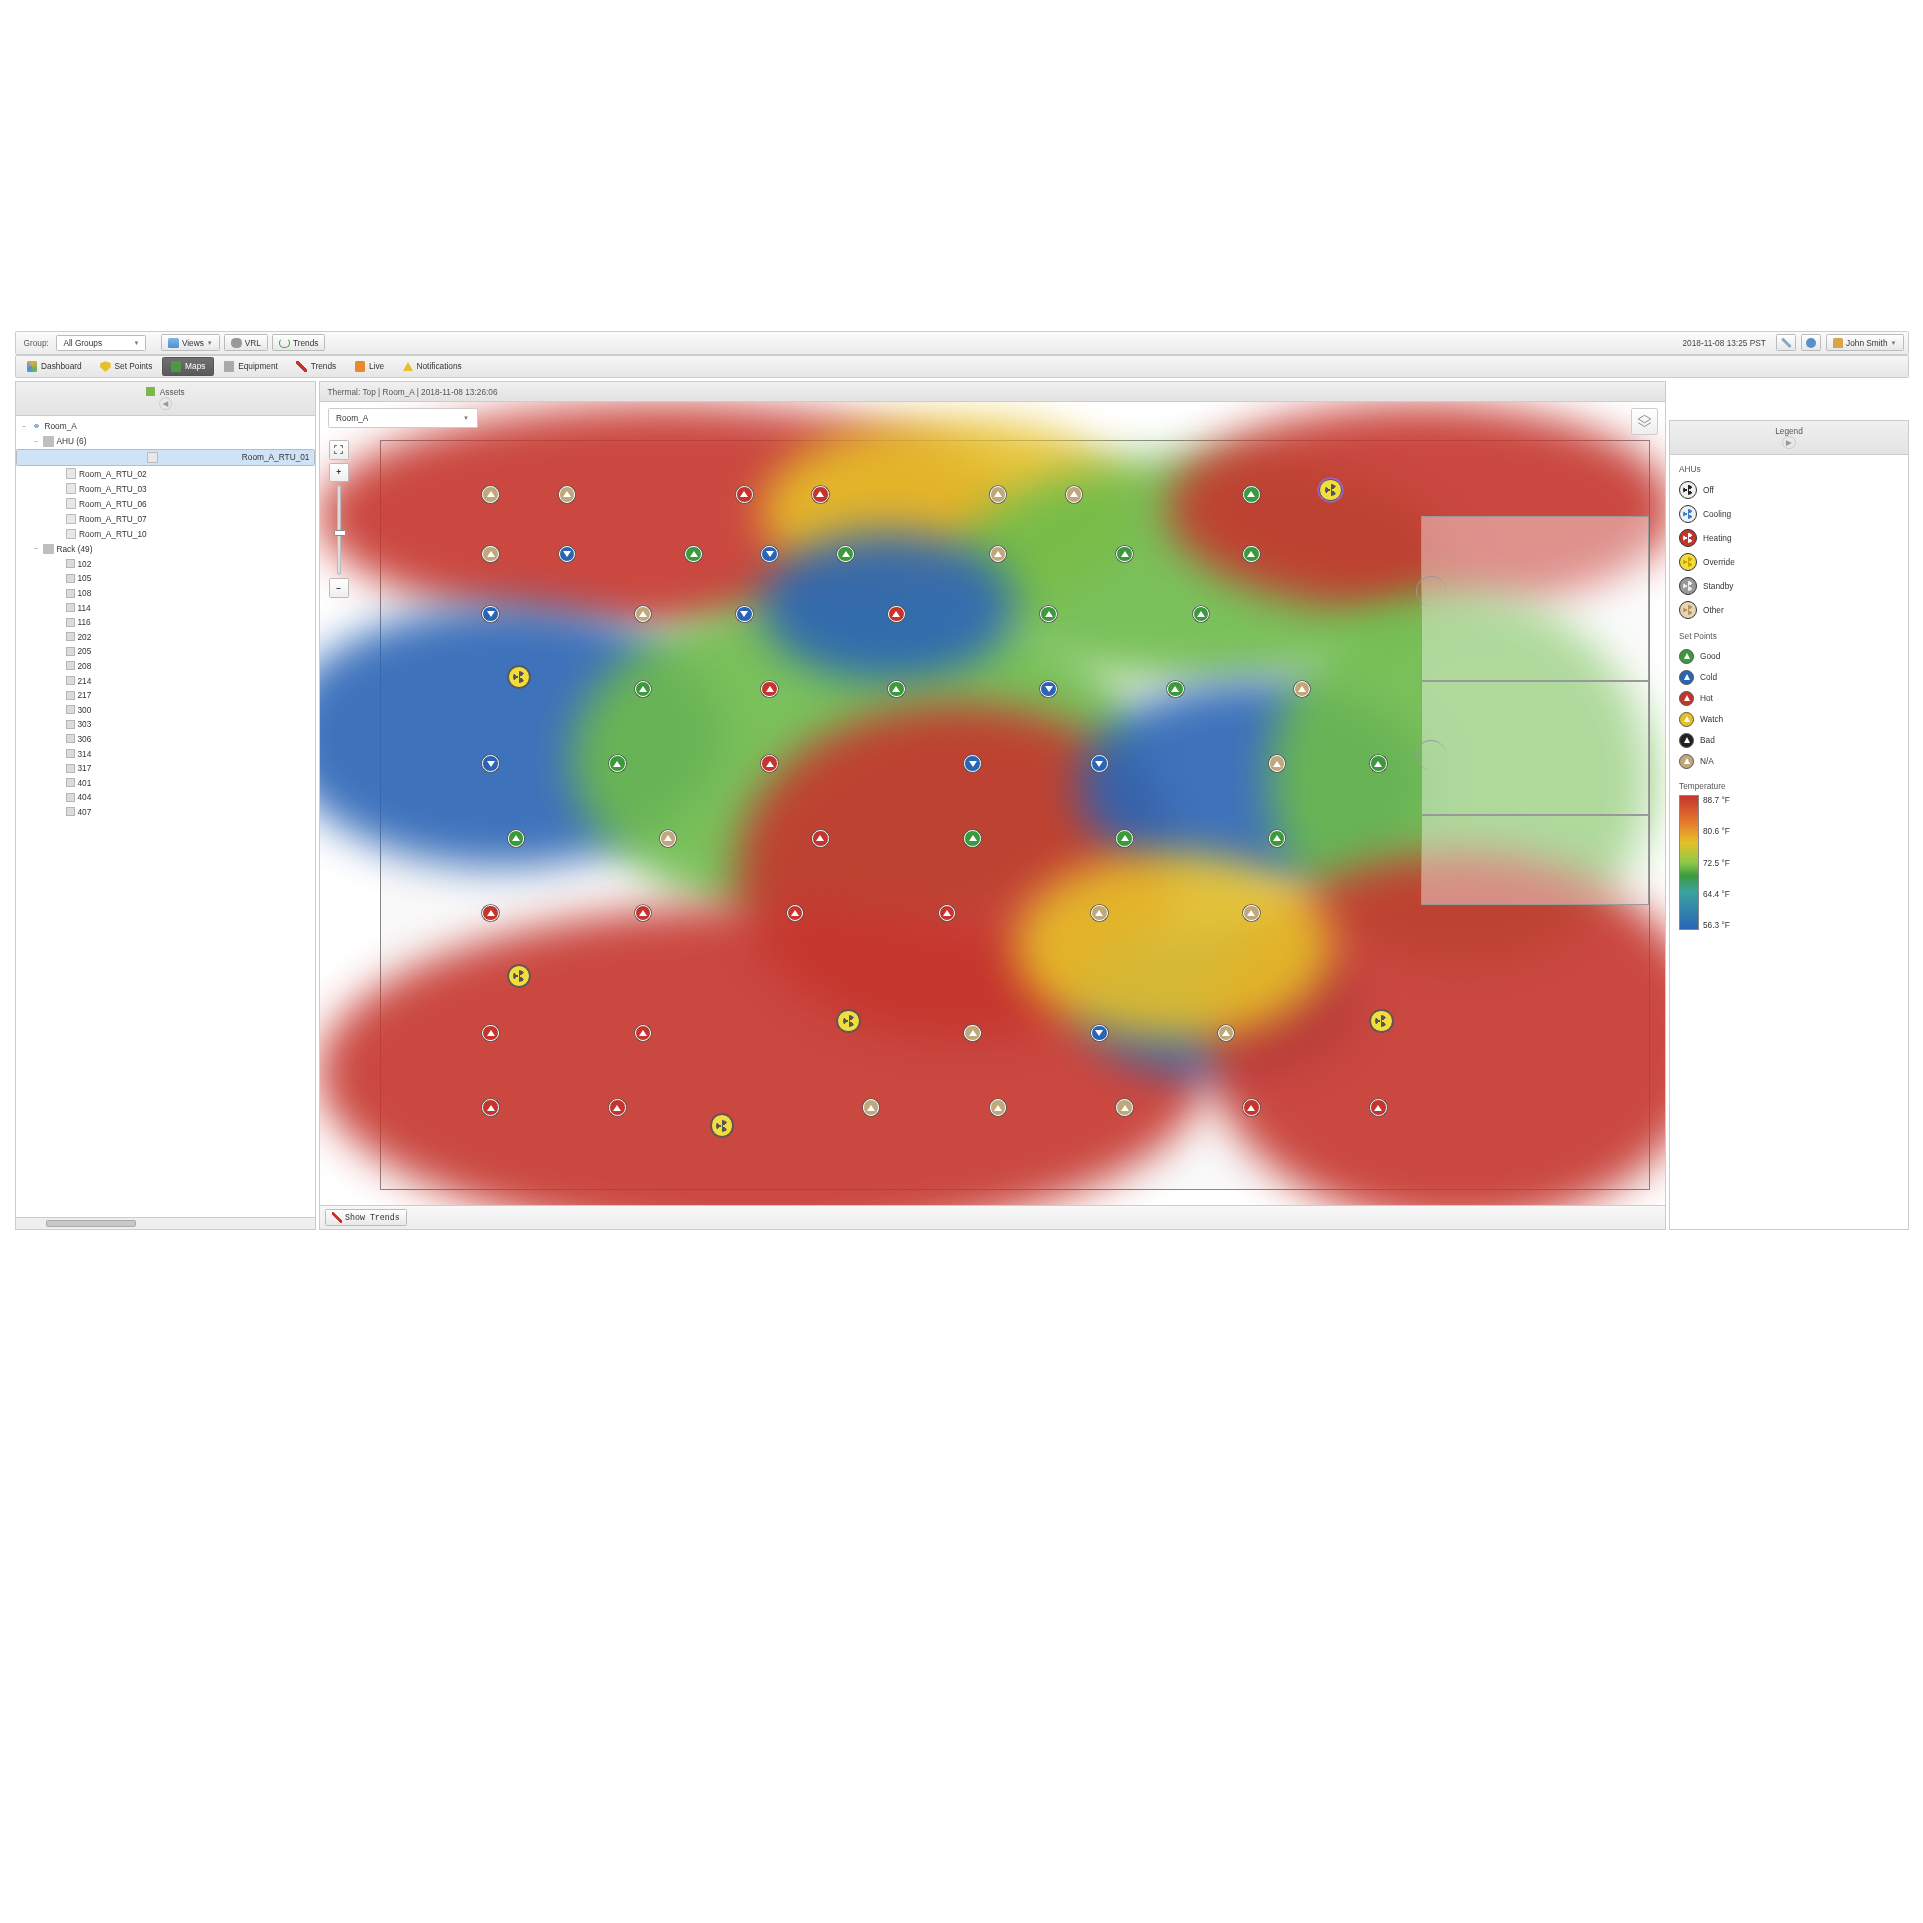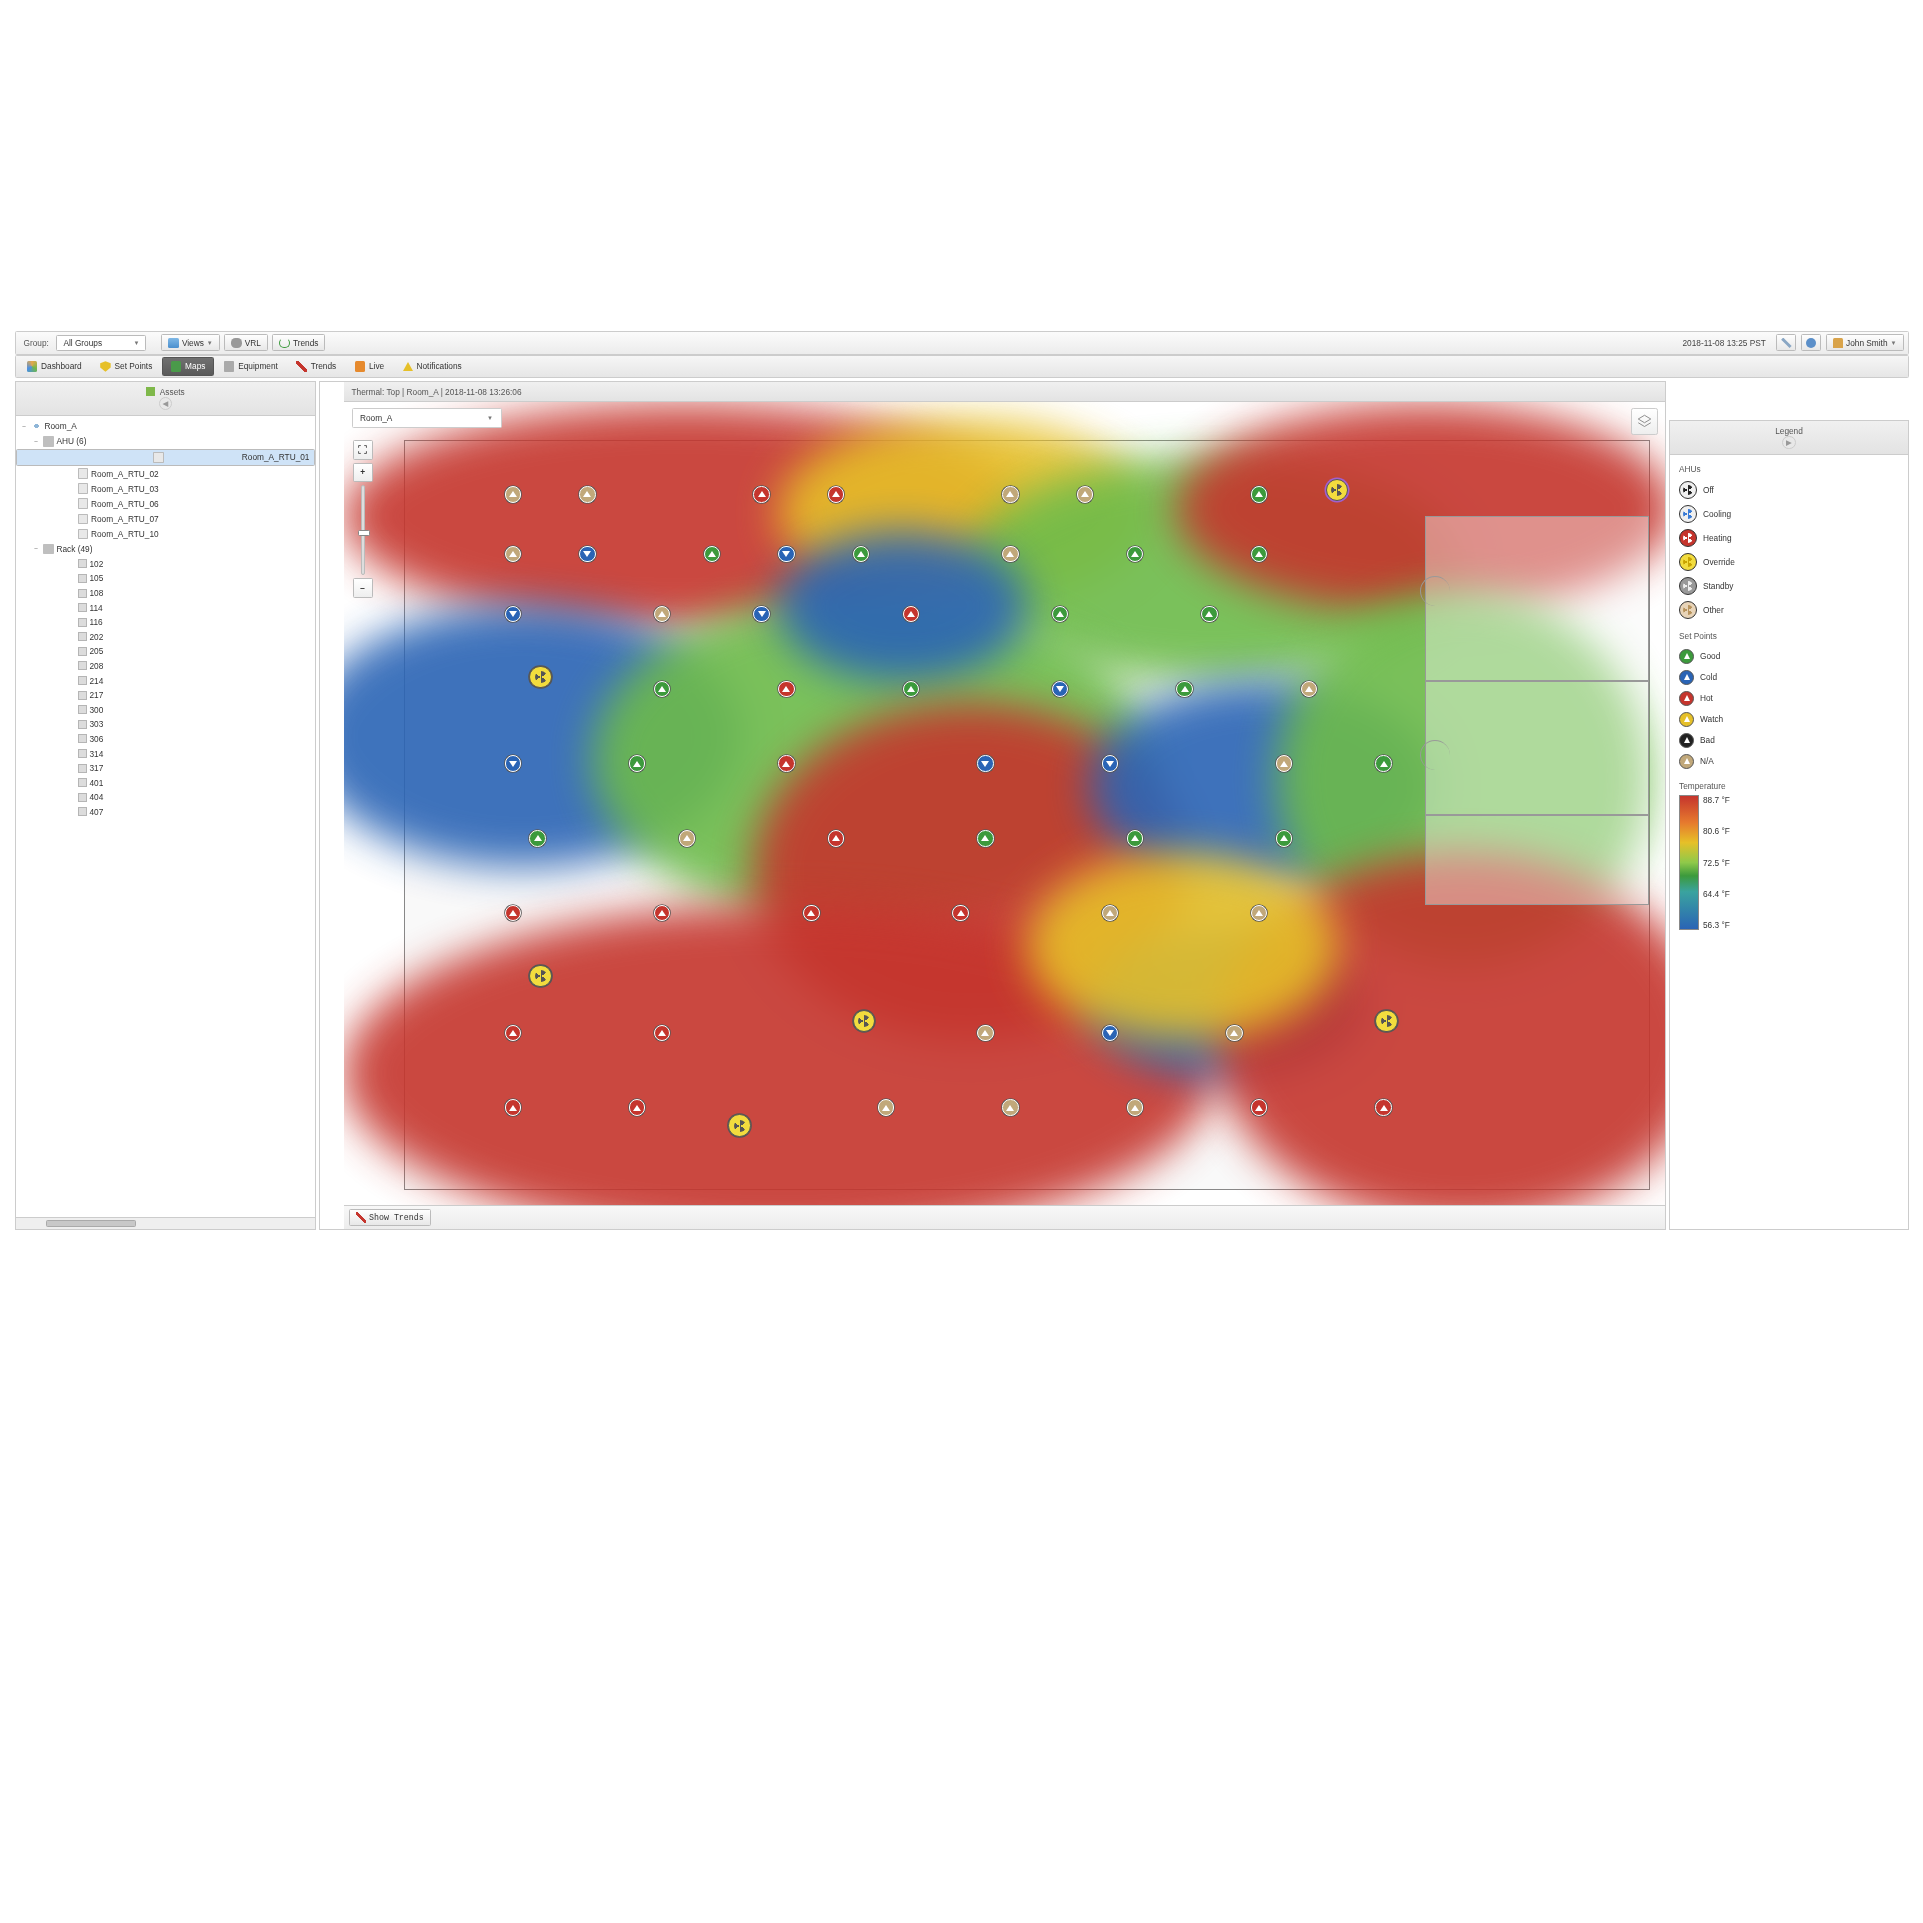--- a/index.html
+++ b/index.html
@@ -20,33 +20,33 @@
 
 .tabs { display: flex; gap: 1.5px; background: linear-gradient(#f6f6f6,#e6e6e6); border: 0.8px solid #ccc; border-radius: 1.5px; padding: 1.5px 2.3px; }
 .tab { display: inline-flex; align-items: center; gap: 3.8px; padding: 3px 7.5px; border: 0.8px solid transparent; border-radius: 1.5px; cursor: pointer; color: #333; }
 .tab.active { background: linear-gradient(#707070,#5a5a5a); color: #fff; border-color: #555; }
 
 
 .panes { display: flex; gap: 3px; margin-top: 3px; height: 849px; }
 .pane-head { display: flex; align-items: center; justify-content: space-between; padding: 4.5px 7.5px; background: linear-gradient(#f0f0f0,#e3e3e3); border-bottom: 0.8px solid #ccc; color: #555; flex-direction: column; }
 .pane { border: 0.8px solid #ccc; background: #fff; display: flex; flex-direction: column; }
 .pane.left { width: 301px; }
-.pane.center { flex: 1; padding-left: 24px; }
+.pane.center { flex: 1; }
 .pane.right { width: 240px; margin-top: 39px; }
 
 .collapse-btn { width: 13.5px; height: 13.5px; border-radius: 50%; background: #e8e8e8; border: 0.8px solid #ccc; display: inline-flex; align-items: center; justify-content: center; color: #999; font-size: 7.5px; }
 
 
 .tree { flex: 1; overflow: auto; padding: 3px 0; }
 .tree-row { display: flex; align-items: center; gap: 3px; padding: 2.3px 4.5px; white-space: nowrap; cursor: pointer; }
 .tree-row.sel { background: #cfe3f7; }
 .tree-row .tw { width: 7.5px; text-align: center; color: #777; font-size: 6.8px; }
 .tree-row.lvl0 { padding-left: 4.5px; }
 .tree-row.lvl1 { padding-left: 16.5px; }
-.tree-row.lvl2 { padding-left: 51px; }
+.tree-row.lvl2 { padding-left: 39px; }
 .tr-icon { width: 10.5px; height: 10.5px; display: inline-block; }
 .folder { background: #bfbfbf; border-radius: 0.8px; }
 .leaf-doc { background: #e8e8e8; border: 0.8px solid #bbb; border-radius: 0.8px; }
 .leaf-cube { width: 9px; height: 9px; background: #dcdcdc; border: 0.8px solid #b5b5b5; transform: rotate(0deg); }
 .net-icon { width: 10.5px; height: 10.5px; background: radial-gradient(circle, #8fb6d8 30%, transparent 32%); position: relative; }
 
 
 .map-head { padding: 4.5px 7.5px; background: linear-gradient(#f0f0f0,#e3e3e3); border-bottom: 0.8px solid #ccc; color: #555; }
 .map-body { flex: 1; position: relative; overflow: hidden; }
 .room-sel { position: absolute; top: 6px; left: 7.5px; display: flex; align-items: center; gap: 4.5px; border: 0.8px solid #ccc; background: #fff; padding: 3.8px 7.5px; border-radius: 1.5px; min-width: 150px; justify-content: space-between; z-index: 5; cursor: pointer; }

